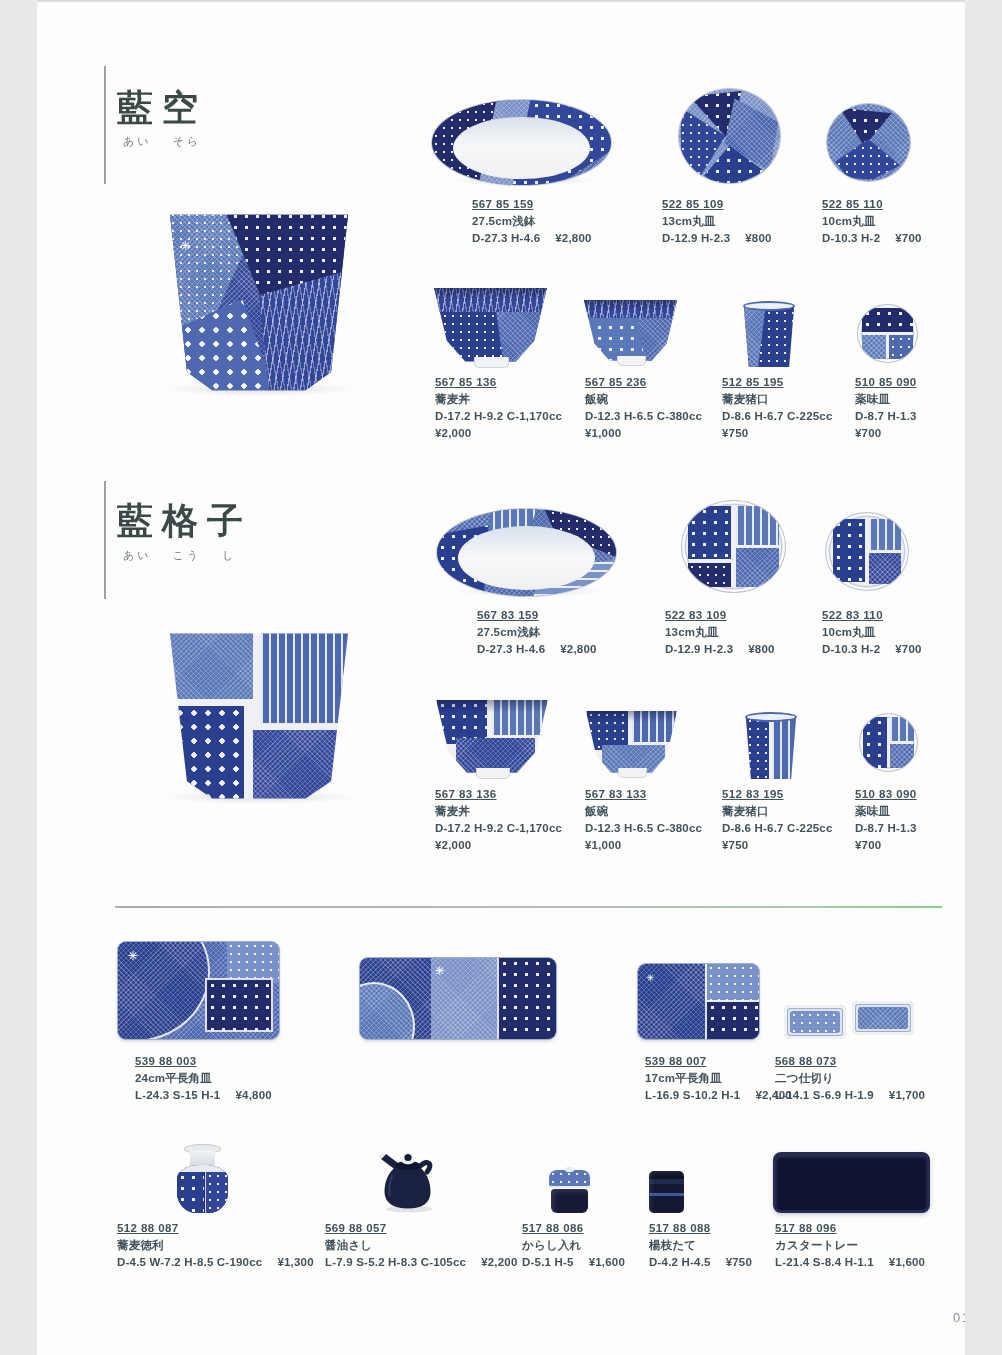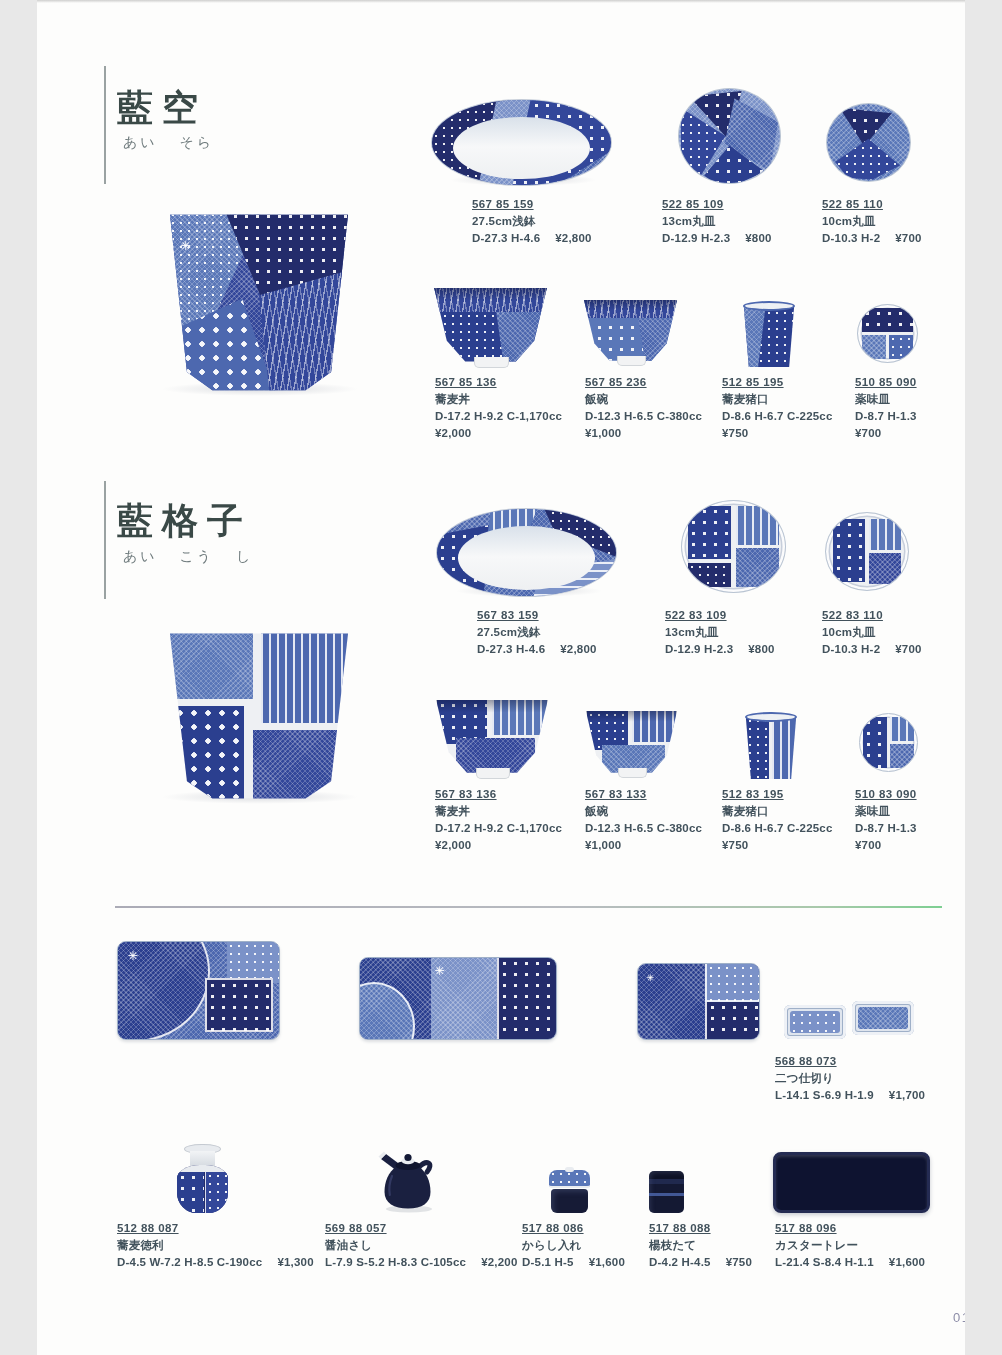--- a/index.html
+++ b/index.html
@@ -4,21 +4,21 @@
 <style>
   html,body{margin:0;padding:0;background:#e8e8e8;}
   .page{position:relative;width:928px;height:1355px;background:#fdfdfc;margin:0 auto;overflow:hidden;
         font-family:"Liberation Sans","DejaVu Sans",sans-serif;}
   .page::before{content:"";position:absolute;left:0;top:0;right:0;height:3px;
         background:linear-gradient(180deg,rgba(120,120,120,.35),rgba(120,120,120,0));}
 
   
   .sec-title{position:absolute;font-family:"Liberation Serif","DejaVu Serif",serif;font-size:36px;
         font-weight:600;color:#3a4947;letter-spacing:9px;white-space:nowrap;}
-  .furigana{position:absolute;font-size:14px;color:#6f7b7d;word-spacing:15px;letter-spacing:3px;white-space:nowrap;}
+  .furigana{position:absolute;font-size:11px;color:#6f7b7d;word-spacing:15px;letter-spacing:3px;white-space:nowrap;}
   .vline{position:absolute;width:2px;background:#9aa2a2;}
   .plabel{position:absolute;font-size:11.5px;font-weight:600;color:#42525c;line-height:17px;
         letter-spacing:.2px;white-space:nowrap;}
   .plabel .code{font-weight:700;letter-spacing:.4px;text-decoration:underline;}
   .price{display:inline-block;margin-left:15px;}
   .pageno{position:absolute;font-size:13px;color:#8d8da8;letter-spacing:1.5px;}
 
   
   .divider{position:absolute;height:2px;
         background:linear-gradient(90deg,#ababb6 0%,#b8bbc0 55%,#a9c9ab 85%,#7ecf92 100%);}
@@ -343,20 +343,30 @@
 
   <div class="prod" style="left:747px;top:1001px;width:134px;height:41px">
     <div class="patch" style="left:0;top:4px;width:62px;height:34px;background:#dfe5ee;border-radius:6px;box-shadow:inset 0 0 0 3px #eef1f6,inset 0 0 0 4px #9fb0c8">
       <div class="patch bgD dots-s" style="inset:6px;border-radius:3px"></div>
     </div>
     <div class="patch" style="left:68px;top:0;width:62px;height:34px;background:#dfe5ee;border-radius:6px;box-shadow:inset 0 0 0 3px #eef1f6,inset 0 0 0 4px #9fb0c8">
       <div class="patch bgF hatch" style="inset:6px;border-radius:3px"></div>
     </div>
   </div>
 
+  <div class="plabel" style="left:98px;top:1053px">
+    <div class="code">539 88 003</div>
+    <div>24cm平長角皿</div>
+    <div><span>L-24.3 S-15 H-1</span><span class="price">¥4,800</span></div>
+  </div>
+  <div class="plabel" style="left:608px;top:1053px">
+    <div class="code">539 88 007</div>
+    <div>17cm平長角皿</div>
+    <div><span>L-16.9 S-10.2 H-1</span><span class="price">¥2,400</span></div>
+  </div>
   <div class="plabel" style="left:738px;top:1053px">
     <div class="code">568 88 073</div>
     <div>二つ仕切り</div>
     <div><span>L-14.1 S-6.9 H-1.9</span><span class="price">¥1,700</span></div>
   </div>
 
   <div class="prod" style="left:139px;top:1144px;width:53px;height:69px">
     <div class="patch" style="left:16%;top:0;width:68%;height:15%;background:#e8ebef;border:1px solid #c5cad1;border-radius:50%;box-sizing:border-box"></div>
     <div class="patch" style="left:27%;top:10%;width:46%;height:22%;background:linear-gradient(180deg,#f2f4f6,#d6dbe1)"></div>
     <div class="patch bgB" style="left:2%;top:30%;width:96%;height:70%;border-radius:45% 45% 38% 38% / 28% 28% 42% 42%;overflow:hidden">

